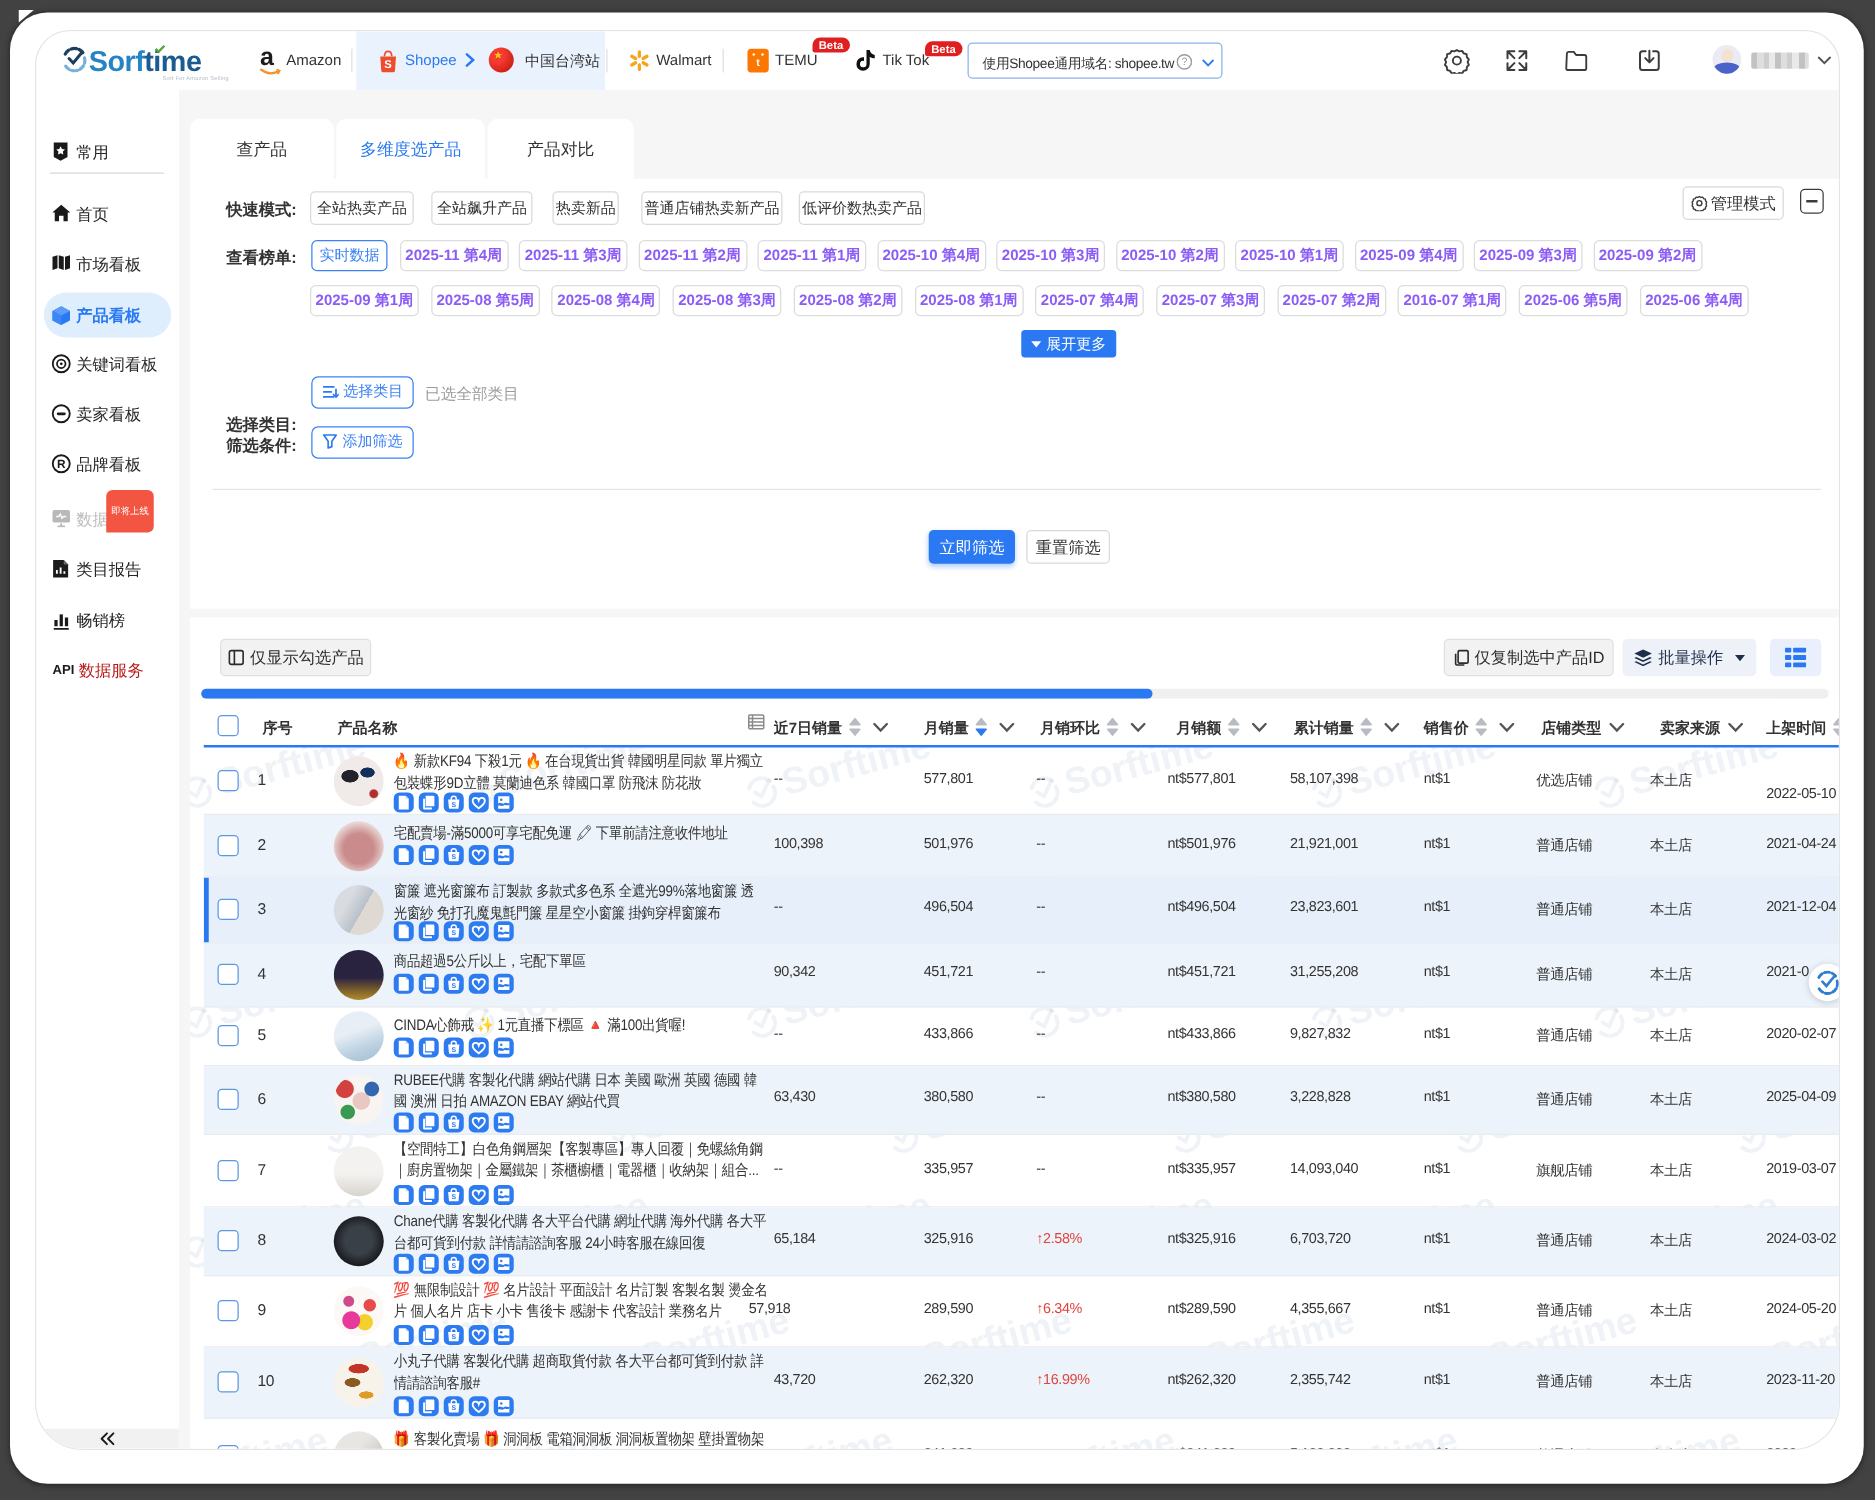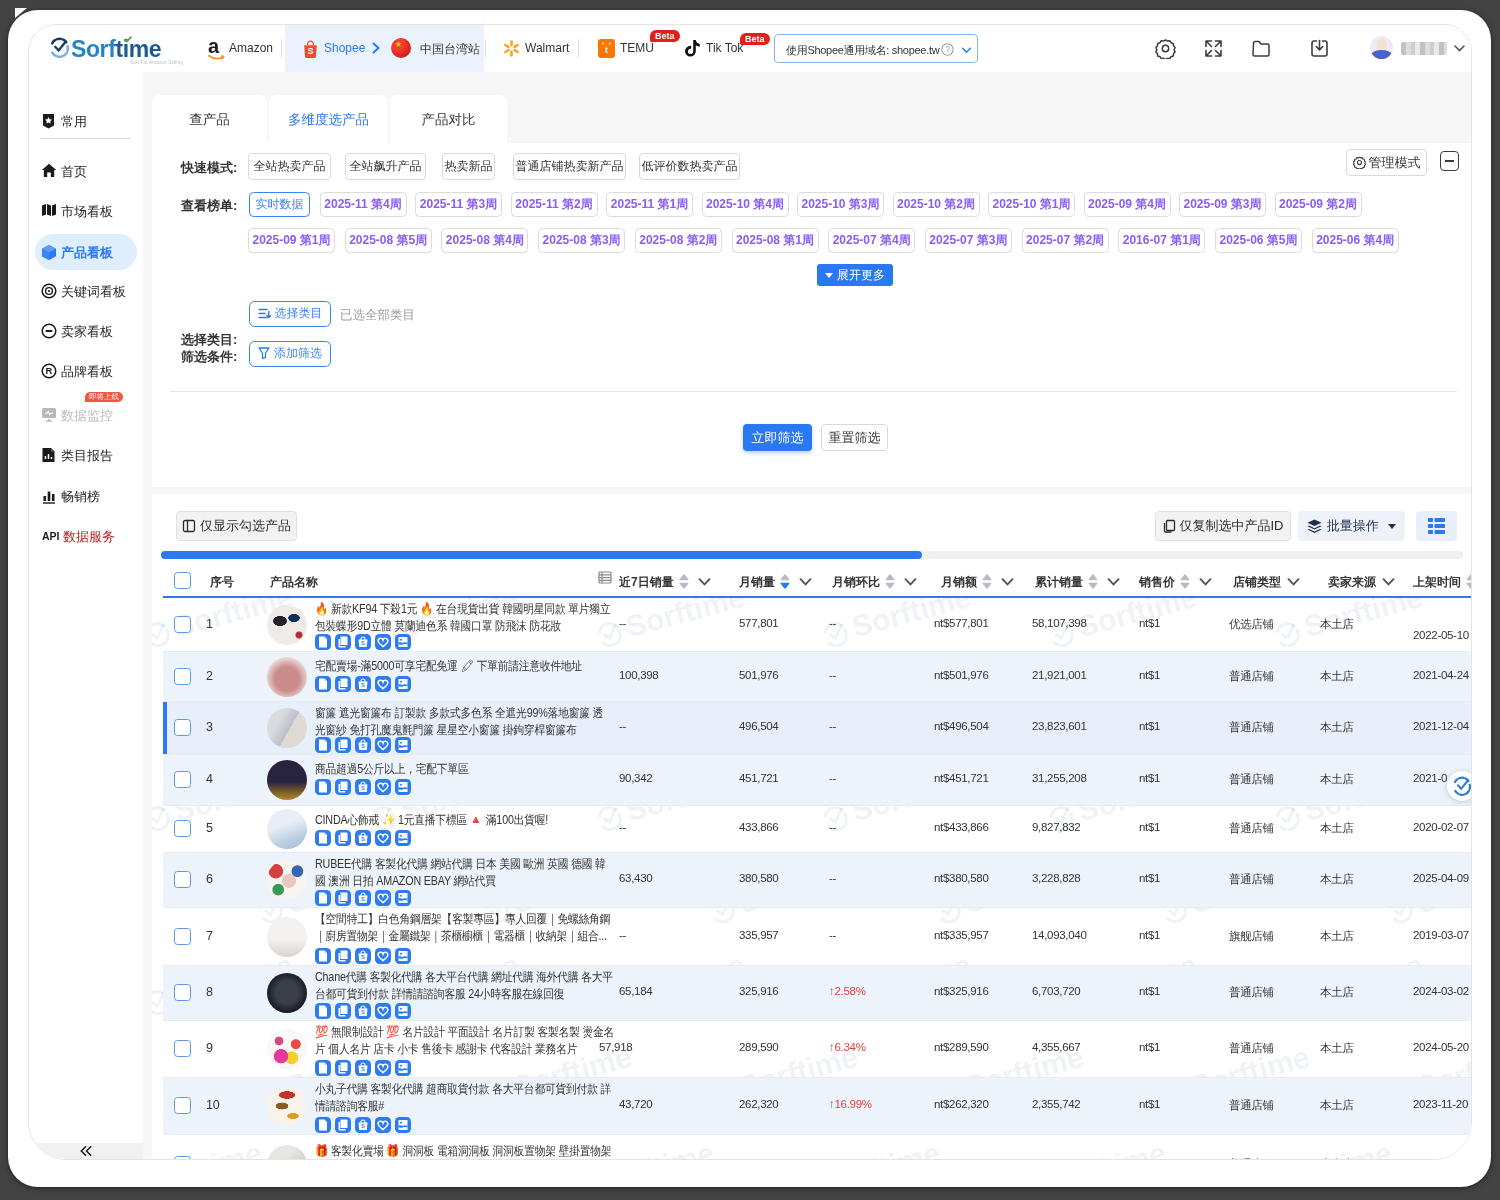--- a/index.html
+++ b/index.html
@@ -195,21 +195,21 @@
 <div class="abs" style="left:12px;top:416px;"><svg width="16" height="16" viewBox="0 0 16 16">
           <rect x="2.5" y="8" width="2.6" height="5" fill="#1a1a1a"></rect>
           <rect x="6.7" y="3.5" width="2.6" height="9.5" fill="#1a1a1a"></rect>
           <rect x="10.9" y="6" width="2.6" height="7" fill="#1a1a1a"></rect>
           <path d="M2 15 h12" stroke="#1a1a1a" stroke-width="1.4"></path>
         </svg></div>
 <div class="sb-tx" style="top:416px;color:#262626;">畅销榜</div>
 <div class="abs" style="left:13px;top:458px;font-size:10.5px;font-weight:bold;color:#1a1a1a;">API</div>
 <div class="sb-tx" style="top:456px;left:34px;color:#b91c1c;">数据服务</div>
 <div class="abs" style="left:11px;top:66px;width:91px;height:1px;background:#d8d8d8;"></div>
-<div class="abs" style="left:56px;top:320px;background:#f25542;color:#fff;font-size:7.5px;border-radius:5px 5px 5px 0;padding:1px 4px;line-height:8px;">即将上线</div>
+<div class="abs" style="left:56px;top:320px;background:#f25542;color:#fff;font-size:7.5px;border-radius:5px 5px 5px 0;padding:13px 4px;line-height:8px;">即将上线</div>
 <div class="sb-foot"></div>
 <svg class="abs" style="left:51px;bottom:2px" width="12" height="12" viewBox="0 0 14 13">
         <g fill="none" stroke="#1a1a1a" stroke-width="1.8" stroke-linecap="round" stroke-linejoin="round">
           <path d="M6.5 1.5 L1.5 6.5 L6.5 11.5 M12.5 1.5 L7.5 6.5 L12.5 11.5"></path>
         </g>
       </svg>
 </div>
 <div class="main">
 <div class="tab" style="left:9px;width:115px;">查产品</div>
 <div class="tab" style="left:126px;width:119px;color:#2a79f3;">多维度选产品</div>

